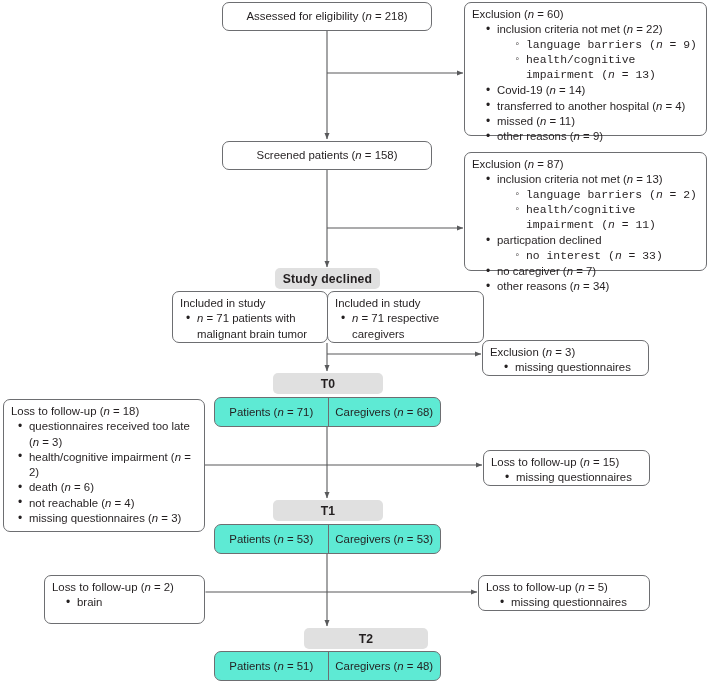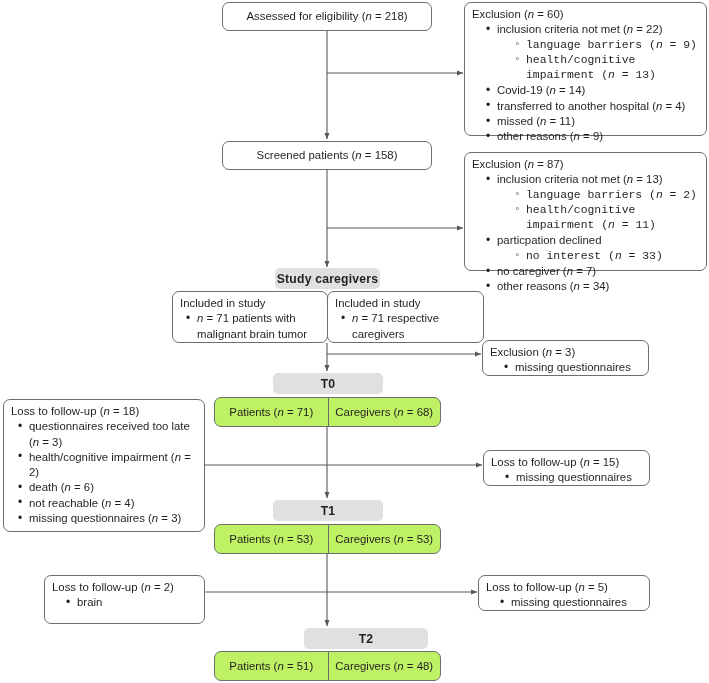--- a/index.html
+++ b/index.html
@@ -55,21 +55,21 @@
     display: flex;
     align-items: center;
     justify-content: center;
     letter-spacing: 0.2px;
   }
   .pairbox {
     position: absolute;
     box-sizing: border-box;
     border: 1px solid #6d6e71;
     border-radius: 7px;
-    background: #bef264;
+    background: #5eead4;
     display: flex;
     overflow: hidden;
   }
   .pairbox > .half {
     flex: 1 1 50%;
     display: flex;
     align-items: center;
     justify-content: center;
     font-size: 11.4px;
     color: #231f20;
@@ -196,21 +196,21 @@
         <ul class="lv2">
           <li>no interest (<span class="it">n</span> = 33)</li>
         </ul>
       </li>
       <li>no caregiver (<span class="it">n</span> = 7)</li>
       <li>other reasons (<span class="it">n</span> = 34)</li>
     </ul>
   </div>
 
   <div class="stage" style="left:275px; top:268px; width:105px; height:21px;">
-    <span>Study caregivers</span>
+    <span>Study declined</span>
   </div>
 
   <div class="box" style="left:172px; top:291px; width:156px; height:52px;">
     <span class="hdr">Included in study</span>
     <ul class="lv1" style="padding-left:6px;">
       <li><span class="it">n</span> = 71 patients with<br>malignant brain tumor</li>
     </ul>
   </div>
 
   <div class="box" style="left:327px; top:291px; width:157px; height:52px;">

